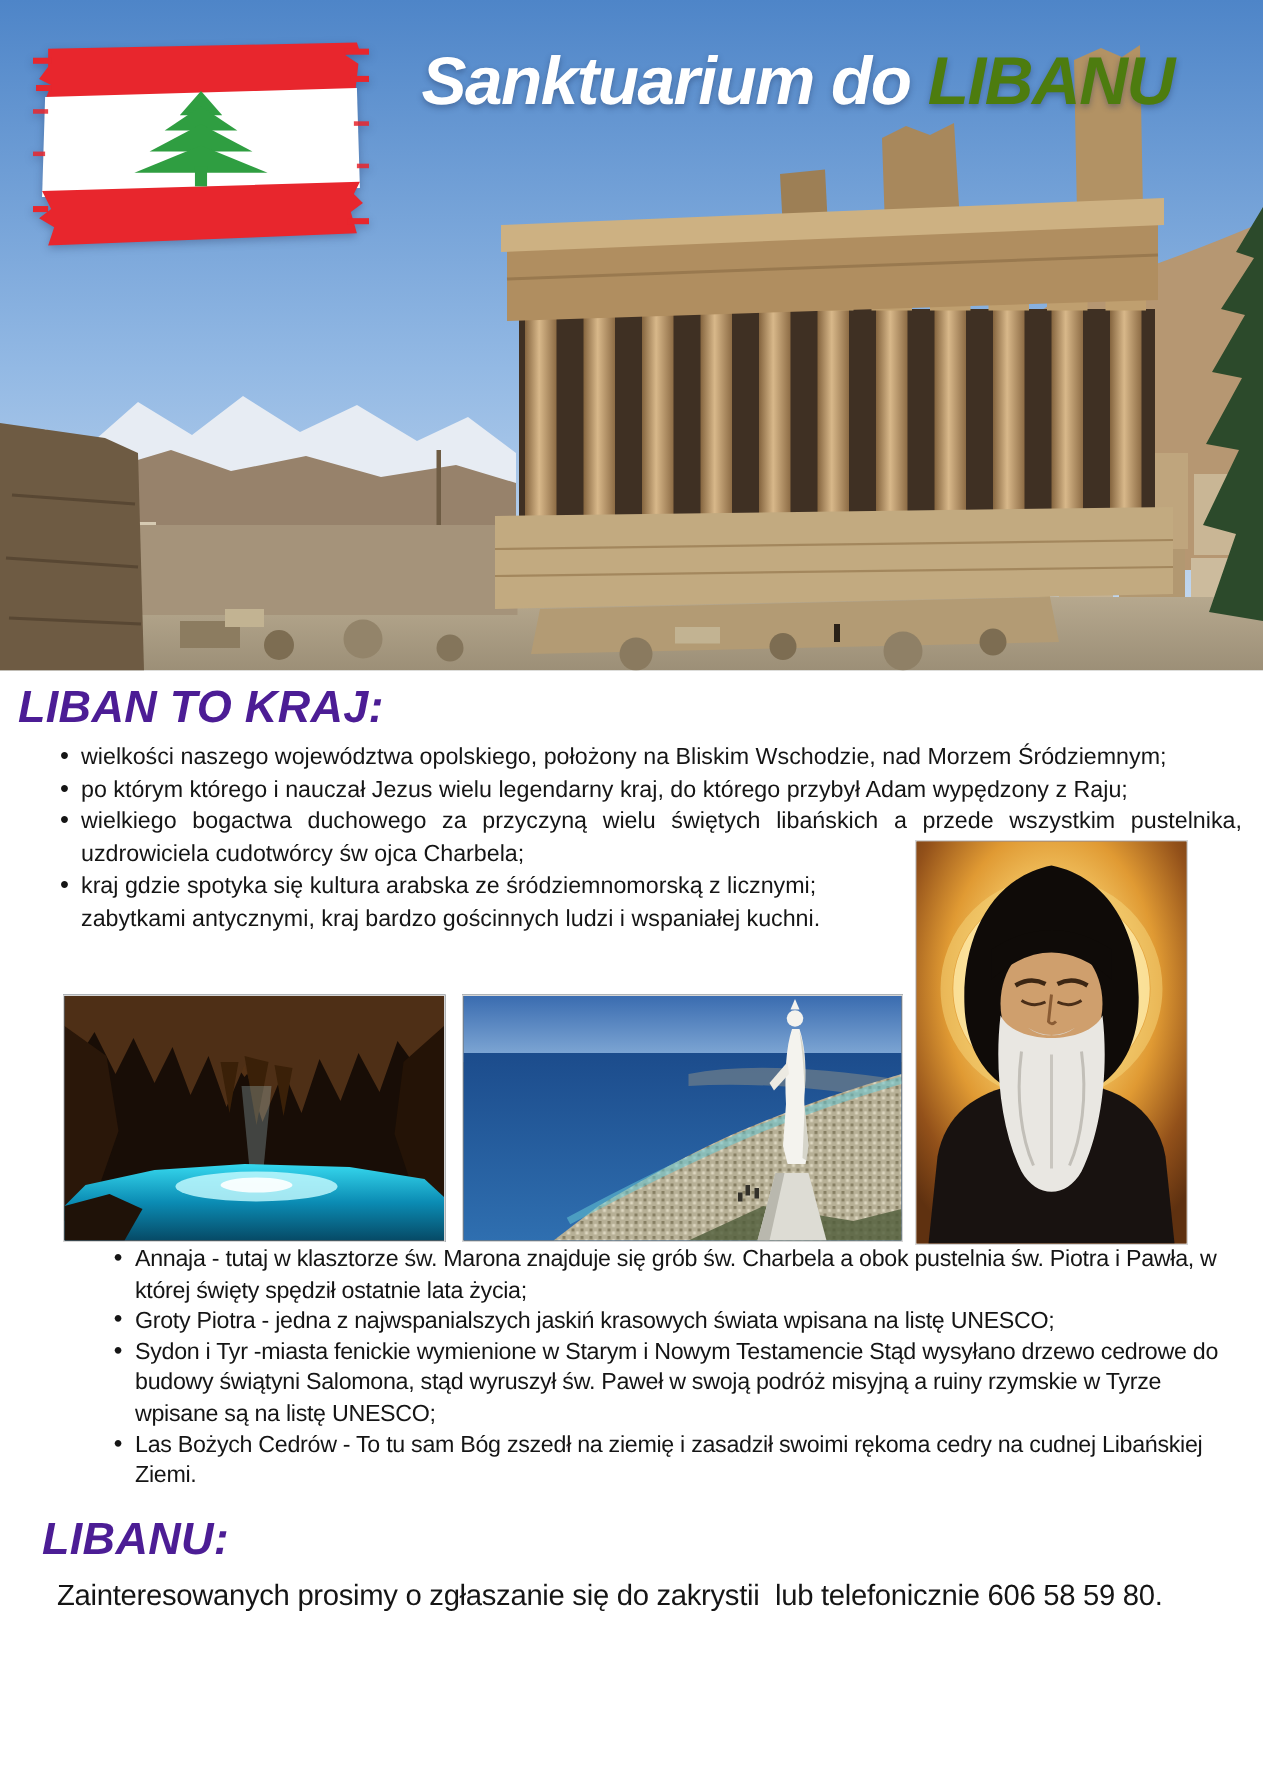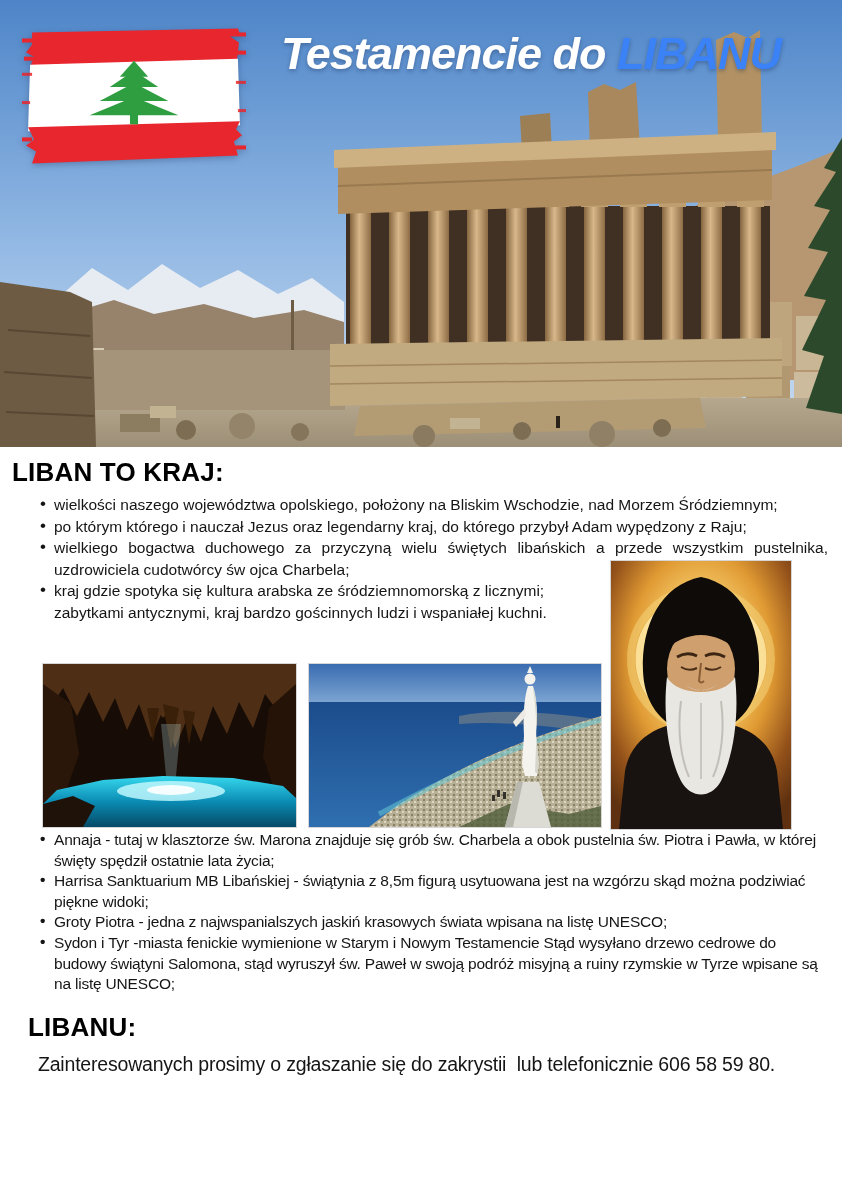--- a/index.html
+++ b/index.html
@@ -5,42 +5,42 @@
   html,body{margin:0;padding:0;background:#ffffff;}
   body{font-family:"Liberation Sans",sans-serif;color:#151515;}
   .page{position:relative;width:842px;height:1190px;background:#ffffff;overflow:hidden;}
 
   
   .hero{position:relative;width:842px;height:447px;}
   .hero svg{display:block;}
   .flag{position:absolute;left:22px;top:20px;width:224px;height:152px;filter:drop-shadow(0 2px 3px rgba(10,20,60,.28));}
   .page-title{position:absolute;left:281px;top:28px;font-size:45px;font-weight:800;font-style:italic;
       letter-spacing:-1px;color:#ffffff;white-space:nowrap;text-shadow:0 2px 4px rgba(25,45,85,.38);}
-  .page-title .red{color:#3b82f6;margin-top:36px;}
+  .page-title .red{color:#4d7c0f;margin-top:36px;}
 
   
-  h2{margin:0;font-size:26px;line-height:34px;font-weight:800;color:#000000;letter-spacing:.2px;}
+  h2{margin:0;font-size:30px;line-height:34px;font-weight:800;color:#4c1d95;letter-spacing:.2px;font-style:italic;}
   .b{font-weight:normal;}
 
   .sec-liban{position:relative;height:379px;}
   .sec-liban h2{padding:8px 0 2px 12px;}
   .liban-list{margin:3px 0 0 0;padding:0 14px 0 40px;list-style:none;font-size:15.5px;line-height:21.5px;}
   .liban-list li{position:relative;padding-left:14px;}
   .liban-list li::before{content:"\2022";position:absolute;left:0;top:-1px;font-size:17px;}
   .liban-list li.narrow{max-width:548px;}
   .liban-list li.justify{text-align:justify;}
 
   .portrait{position:absolute;right:50px;top:113px;width:180px;height:268px;border:1px solid #d6d6d6;background:#7a4316;}
   .photo-row{position:absolute;left:42px;top:216px;display:flex;gap:11px;}
   .photo{border:1px solid #d6d6d6;background:#123;}
   .photo.cave{width:253px;height:163px;}
   .photo.statue{width:292px;height:163px;}
 
   .sec-program h2{padding:17px 0 2px 20px;}
-  .program-list{margin:4px 0 0 0;padding:0 10px 0 40px;list-style:none;font-size:15.5px;line-height:20.6px;letter-spacing:-.2px;}
+  .program-list{margin:4px 0 0 0;padding:0 10px 0 76px;list-style:none;font-size:15.5px;line-height:20.6px;letter-spacing:-.2px;}
   .program-list li{position:relative;padding-left:14px;}
   .program-list li::before{content:"\2022";position:absolute;left:0;top:-1px;font-weight:bold;}
 
   .sec-kontakt h2{padding:15px 0 0 28px;}
   .contact-line{margin:9px 0 0 38px;font-size:19.5px;letter-spacing:-.2px;white-space:nowrap;}
 </style>
 </head>
 <body>
 
 <div class="page">
@@ -183,28 +183,28 @@
       </g>
       <g fill="#2f9e41">
         <polygon points="111,40 97,56 125,56"></polygon>
         <polygon points="111,50 87,66 135,66"></polygon>
         <polygon points="111,62 77,80 145,80"></polygon>
         <polygon points="111,76 67,94 155,94"></polygon>
         <rect x="107" y="90" width="8" height="13"></rect>
       </g>
     </svg>
 
-    <div class="page-title"><span>Testamencie do </span><span class="red">LIBANU</span></div>
+    <div class="page-title"><span>Sanktuarium do </span><span class="red">LIBANU</span></div>
   </div>
 
   <div class="sec-liban">
     <h2>LIBAN TO KRAJ:</h2>
     <ul class="liban-list">
         <li><span>wielkości naszego województwa opolskiego, </span><span class="b">położony na Bliskim Wschodzie</span><span>, nad Morzem Śródziemnym;</span></li>
-        <li><span>po którym którego i </span><span class="b">nauczał Jezus</span><span> oraz legendarny kraj, do którego przybył Adam wypędzony z Raju;</span></li>
+        <li><span>po którym którego i </span><span class="b">nauczał Jezus</span><span> wielu legendarny kraj, do którego przybył Adam wypędzony z Raju;</span></li>
         <li class="justify"><span class="b">wielkiego bogactwa duchowego</span><span> za przyczyną wielu świętych libańskich a przede wszystkim pustelnika, uzdrowiciela cudotwórcy św ojca Charbela;</span></li>
         <li class="narrow"><span>kraj gdzie spotyka się kultura arabska ze śródziemnomorską z licznymi; </span><span class="b">zabytkami antycznymi</span><span>, kraj bardzo gościnnych ludzi i wspaniałej kuchni.</span></li>
       </ul>
 
     <div class="portrait">
       <svg viewBox="0 0 180 268" width="180" height="268">
         <defs>
           <radialGradient id="glow" cx="50%" cy="36%" r="72%">
             <stop offset="0" stop-color="#fff3c0"></stop>
               <stop offset=".3" stop-color="#f6cd6d"></stop>
@@ -294,23 +294,23 @@
             <rect x="183" y="131" width="3" height="6" fill="#33312a"></rect>
           </g>
         </svg>
       </div>
     </div>
   </div>
 
   <div class="sec-program">
     <ul class="program-list">
         <li><span class="b">Annaja</span><span> - tutaj w klasztorze św. Marona znajduje się grób św. Charbela a obok pustelnia św. Piotra i Pawła, w której święty spędził ostatnie lata życia;</span></li>
-        <li><span class="b">Harrisa Sanktuarium MB Libańskiej</span><span> - świątynia z 8,5m figurą usytuowana jest na wzgórzu skąd można podziwiać piękne widoki;</span></li>
         <li><span class="b">Groty Piotra</span><span> - jedna z najwspanialszych jaskiń krasowych świata wpisana na listę UNESCO;</span></li>
         <li><span class="b">Sydon i Tyr</span><span> -miasta fenickie wymienione w Starym i Nowym Testamencie Stąd wysyłano drzewo cedrowe do budowy świątyni Salomona, stąd wyruszył św. Paweł w swoją podróż misyjną a ruiny rzymskie w Tyrze wpisane są na listę UNESCO;</span></li>
+        <li><span class="b">Las Bożych Cedrów</span><span> - To tu sam Bóg zszedł na ziemię i zasadził swoimi rękoma cedry na cudnej Libańskiej Ziemi.</span></li>
       </ul>
   </div>
 
   <div class="sec-kontakt">
     <h2>LIBANU:</h2>
     <div class="contact-line"><span>Zainteresowanych prosimy o </span><span class="b">zgłaszanie się do zakrystii</span><span>&nbsp; lub telefonicznie </span><span class="b">606 58 59 80.</span></div>
   </div>
 
 </div>
 

